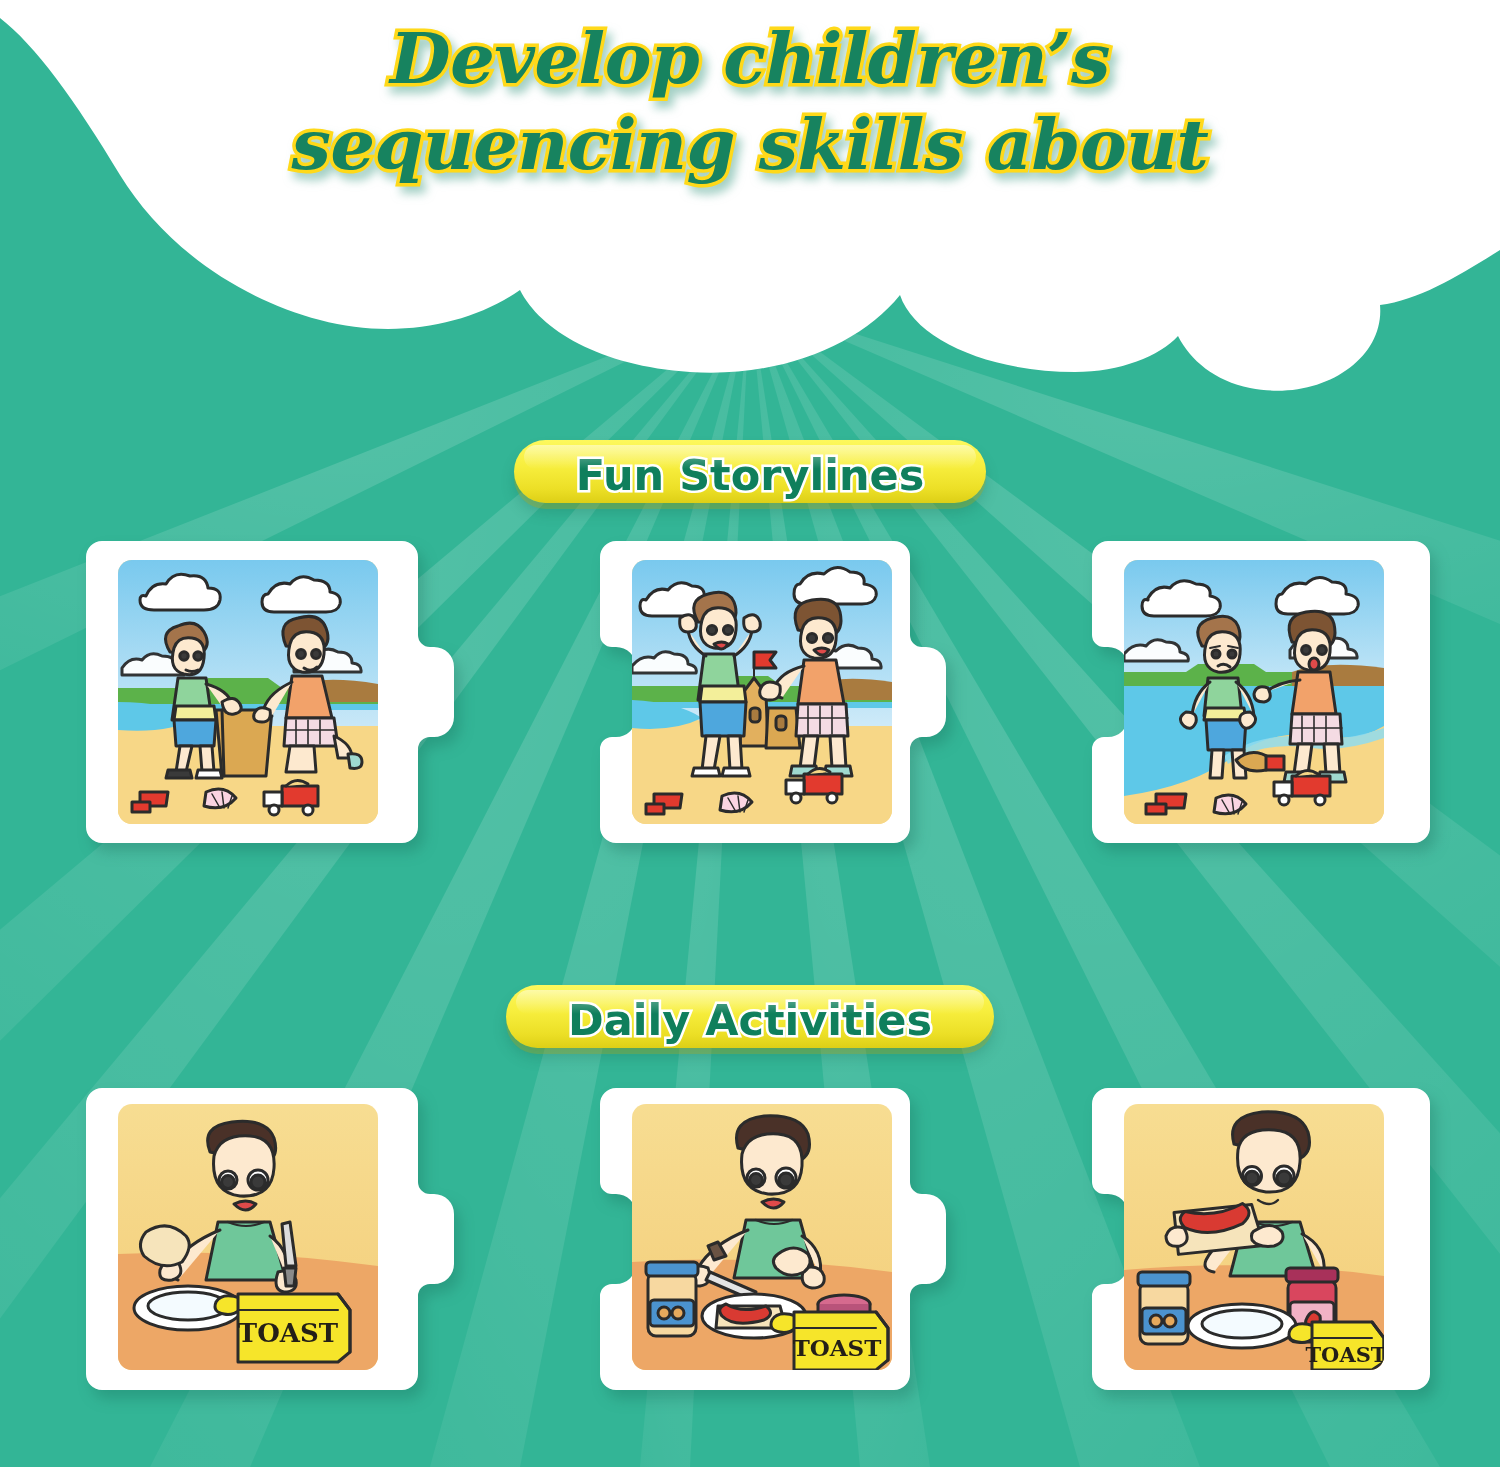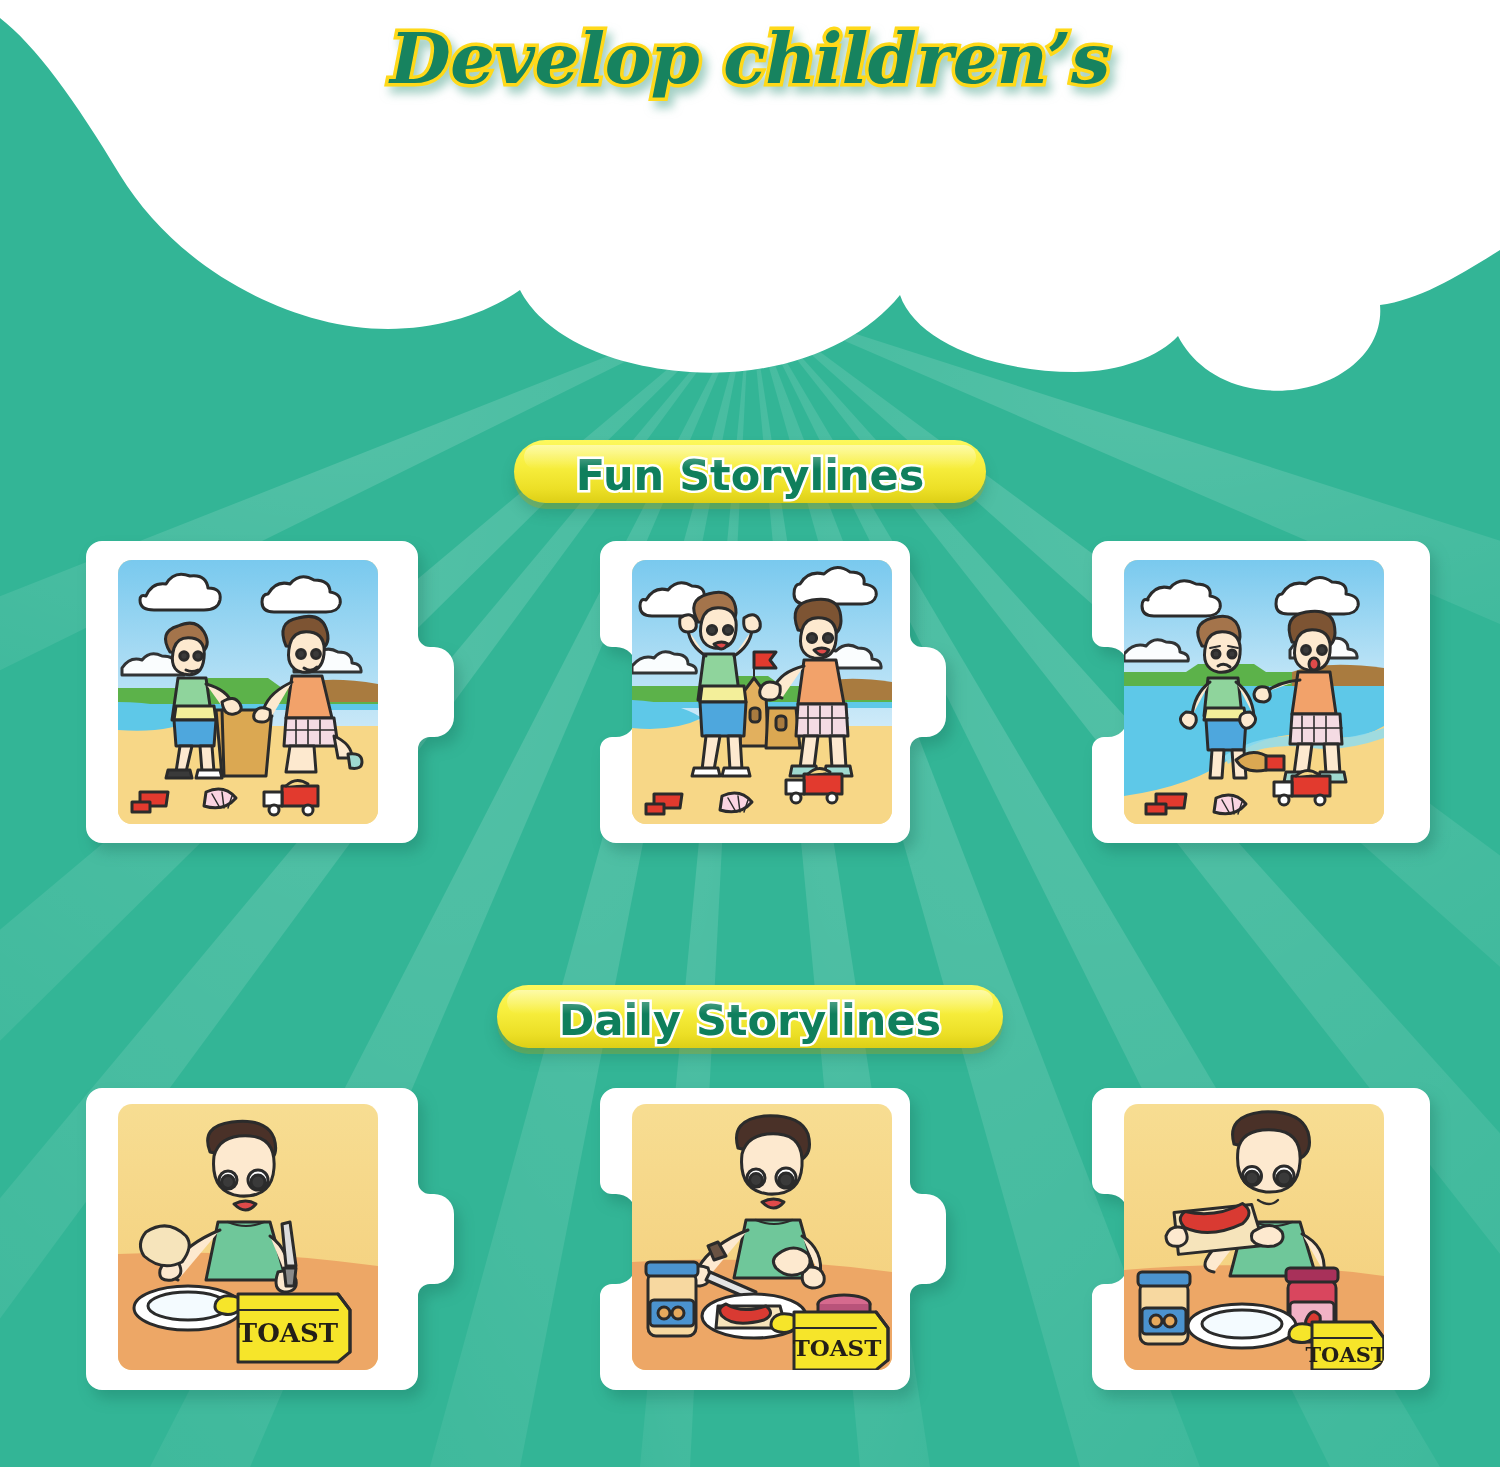--- a/index.html
+++ b/index.html
@@ -148,20 +148,21 @@
            C990,372 915,340 900,295
            C860,345 780,378 690,372
            C600,366 540,330 520,290
            C470,325 395,340 320,320
            C230,296 160,240 120,175
            C75,100 35,45 0,18 Z" fill="#ffffff"></path>
 </svg>
 
 <div id="headline">
   <div>Develop children’s</div>
+  <div>sequencing skills about</div>
 </div>
 
 <div class="pill-wrap" style="top:440px">
   <div class="pill">
     <span class="pill-label">Fun Storylines</span>
   </div>
 </div>
 
 <div class="row" style="top:533px">
 
@@ -405,21 +406,21 @@
           <circle cx="160" cy="240" r="5" fill="#fff"></circle>
             <circle cx="196" cy="240" r="5" fill="#fff"></circle>
         </g>
       </svg>
     </div>
   </div>
 </div>
 
 <div class="pill-wrap" style="top:985px">
   <div class="pill">
-    <span class="pill-label">Daily Storylines</span>
+    <span class="pill-label">Daily Activities</span>
   </div>
 </div>
 
 <div class="row" style="top:1080px">
 
   <div class="card" style="left:78px">
     <svg viewBox="0 0 398 318">
       <path d="M24,8 h300 a16,16 0 0 1 16,16 v78 a12,12 0 0 0 12,12 h4 a20,20 0 0 1 20,20 v50 a20,20 0 0 1 -20,20 h-4 a12,12 0 0 0 -12,12 v78 a16,16 0 0 1 -16,16 h-300 a16,16 0 0 1 -16,-16 v-270 a16,16 0 0 1 16,-16 z" fill="#ffffff"></path>
     </svg>
     <div class="scene" style="left:40px;top:24px;width:260px;height:266px">

